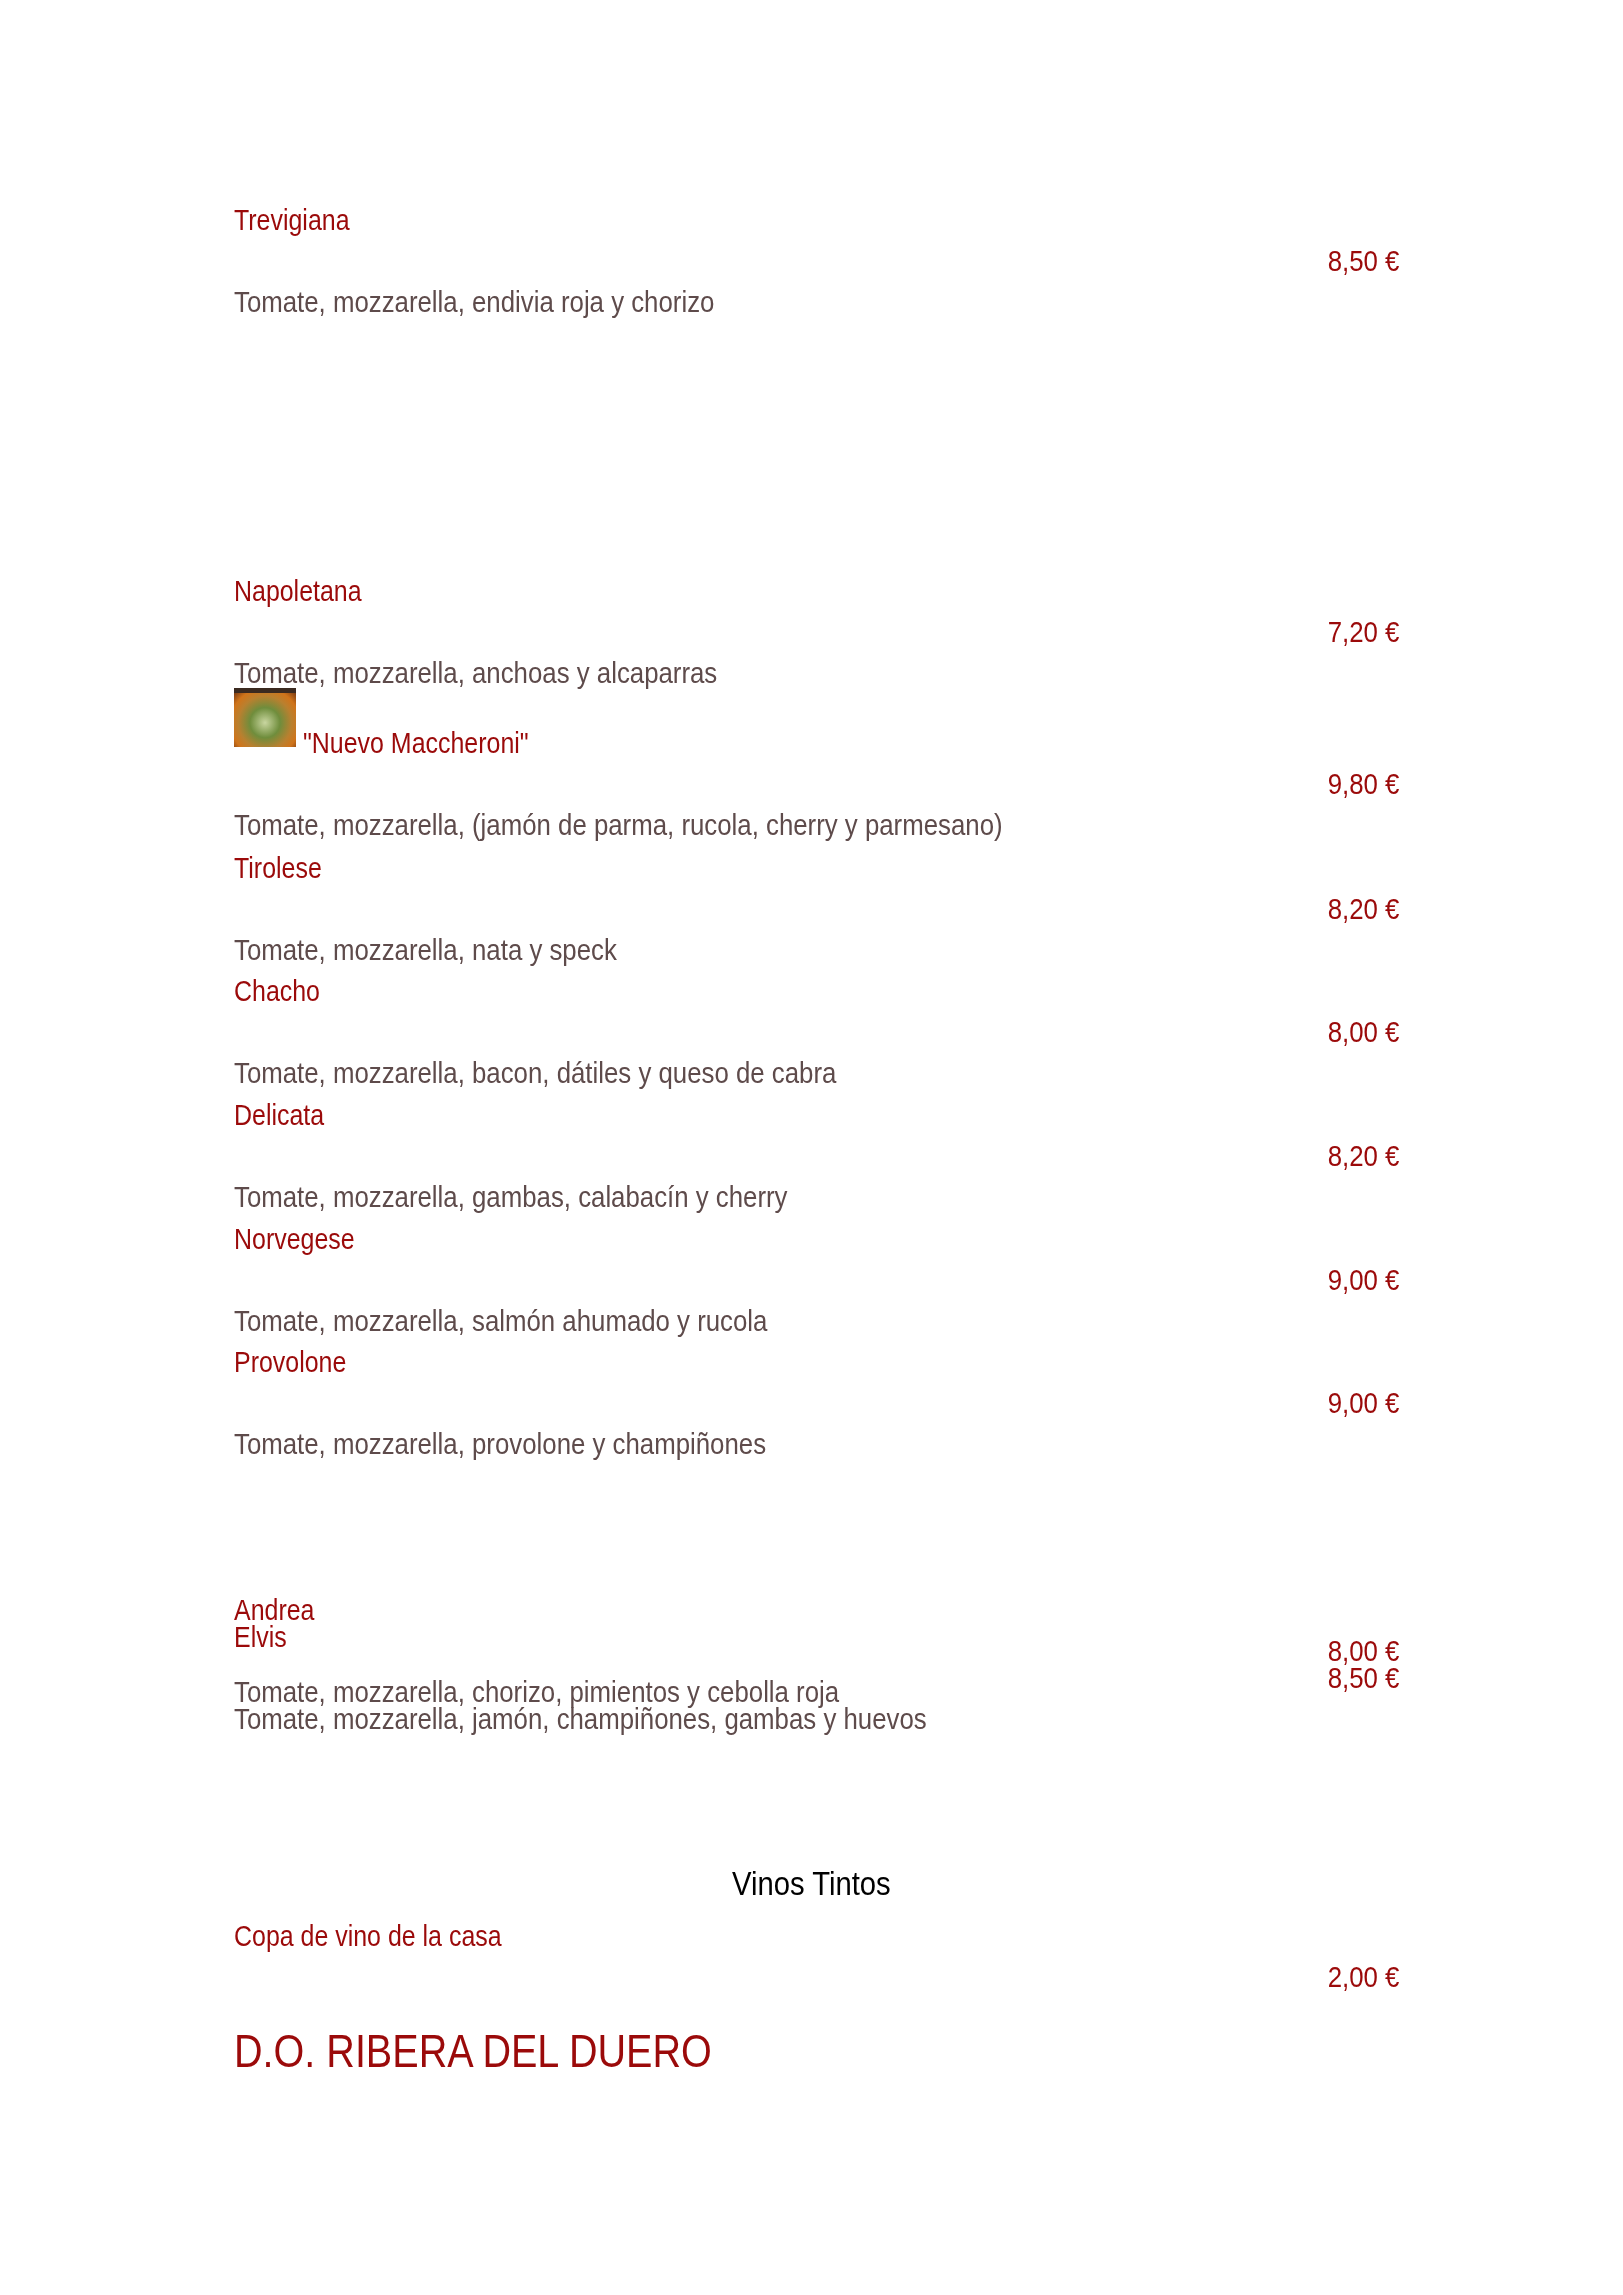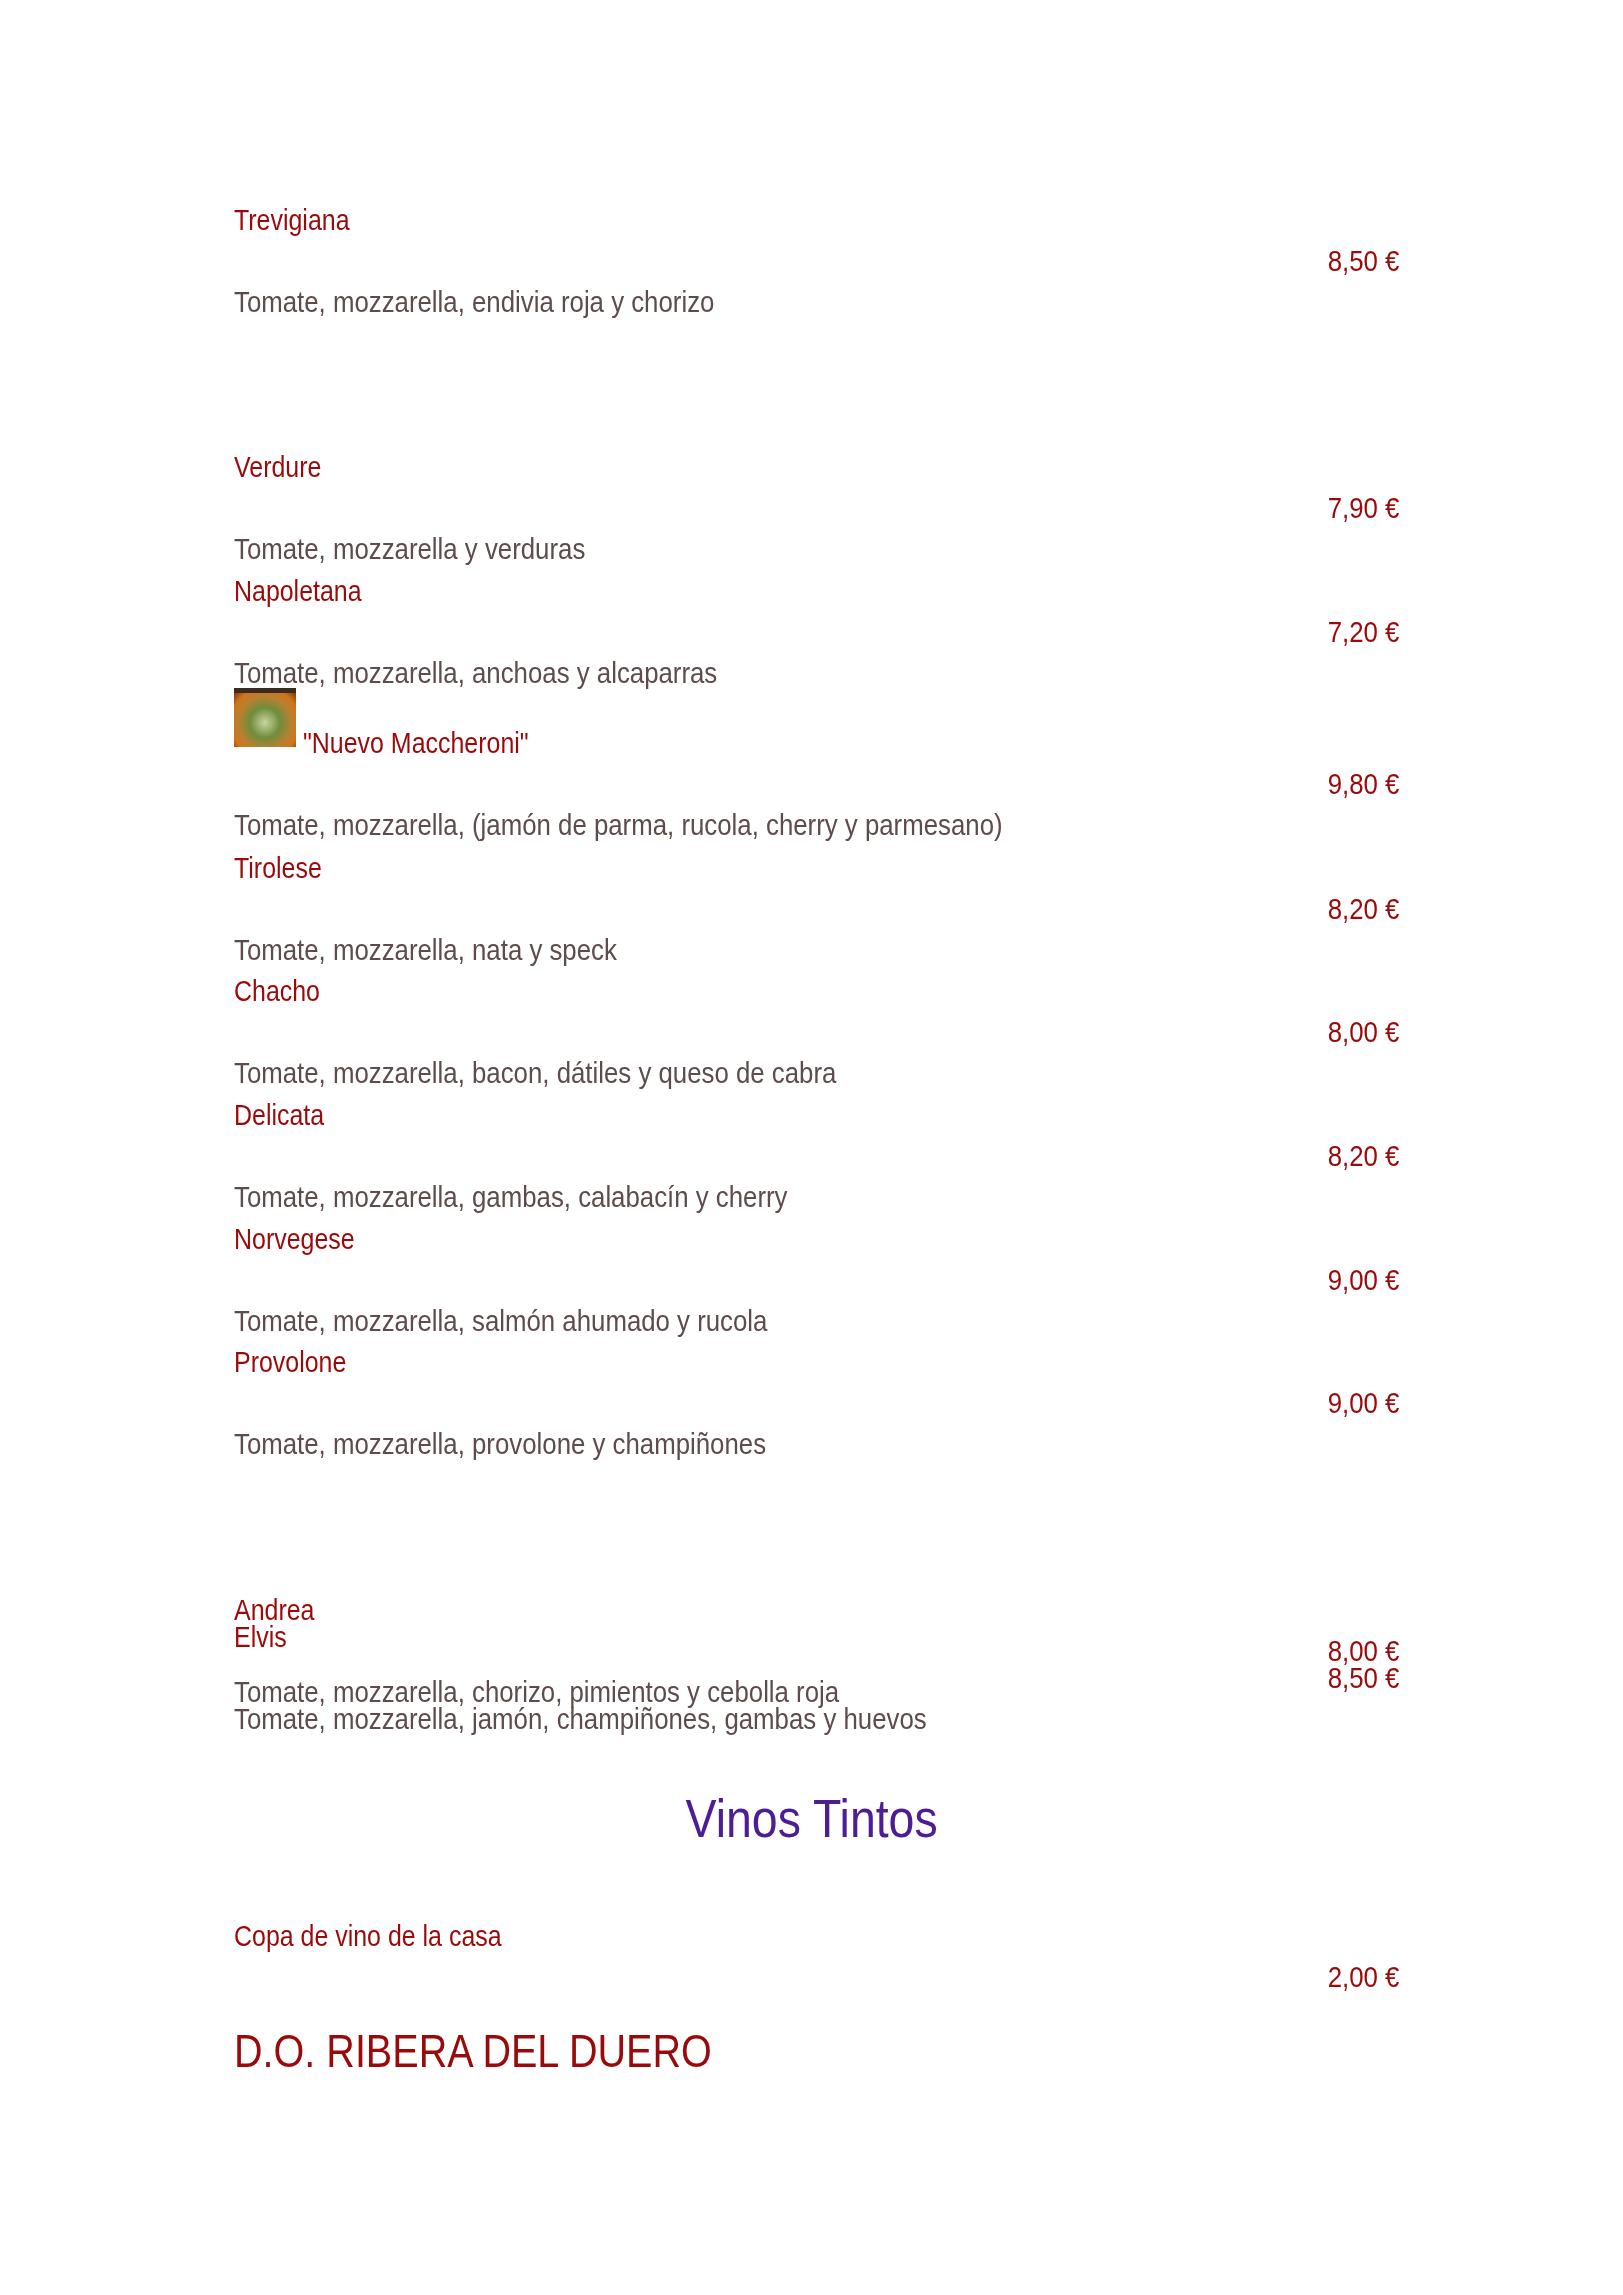--- a/index.html
+++ b/index.html
@@ -10,43 +10,38 @@
   .name { position:absolute; left:0; top:0; font-size:29px; line-height:34px;
           color:#9b0a0a; white-space:nowrap; transform:scaleX(0.86); transform-origin:left; }
   .price { position:absolute; right:0; top:41px; font-size:30px; line-height:34px;
            color:#9b0a0a; white-space:nowrap; transform:scaleX(0.86); transform-origin:right; }
   .desc { position:absolute; left:0; top:82px; font-size:30px; line-height:34px;
           color:#5e4b4b; white-space:nowrap; transform:scaleX(0.86); transform-origin:left; }
   .thumb { position:absolute; left:0; top:-38px; width:62px; height:59px;
            background: radial-gradient(circle at 50% 55%, #c9d6a0 0%, #6f8d3c 35%, #b9802f 62%, #d0741a 80%, #7a3a12 100%);
            border-top:5.2px solid #3b2a20; box-sizing:border-box; }
   .name.with-thumb { left:69px; }
-  .section-title { position:absolute; left:0; width:1623px; text-align:center; top:1792px;
-                   font-size:54px; line-height:52px; color:#4c1d95; }
+  .section-title { position:absolute; left:0; width:1623px; text-align:center; top:1857px;
+                   font-size:34px; line-height:52px; color:#000000; }
   .section-title span { display:inline-block; transform:scaleX(0.86); }
   .do-title { position:absolute; left:234px; top:2025px; font-size:46px; line-height:52px;
               color:#9b0a0a; white-space:nowrap; transform:scaleX(0.86); transform-origin:left; }
 </style>
 </head>
 <body>
 
 <div class="page">
 
   <div class="item" style="top:203px">
     <div class="name">Trevigiana</div>
     <div class="price">8,50 €</div>
     <div class="desc">Tomate, mozzarella, endivia roja y chorizo</div>
   </div>
 
 
-  <div class="item" style="top:450px">
-    <div class="name">Verdure</div>
-    <div class="price">7,90 €</div>
-    <div class="desc">Tomate, mozzarella y verduras</div>
-  </div>
 
   <div class="item" style="top:574px">
     <div class="name">Napoletana</div>
     <div class="price">7,20 €</div>
     <div class="desc">Tomate, mozzarella, anchoas y alcaparras</div>
   </div>
 
   <div class="item" style="top:726px">
     <div class="thumb"></div>
     <div class="name with-thumb">"Nuevo Maccheroni"</div>

